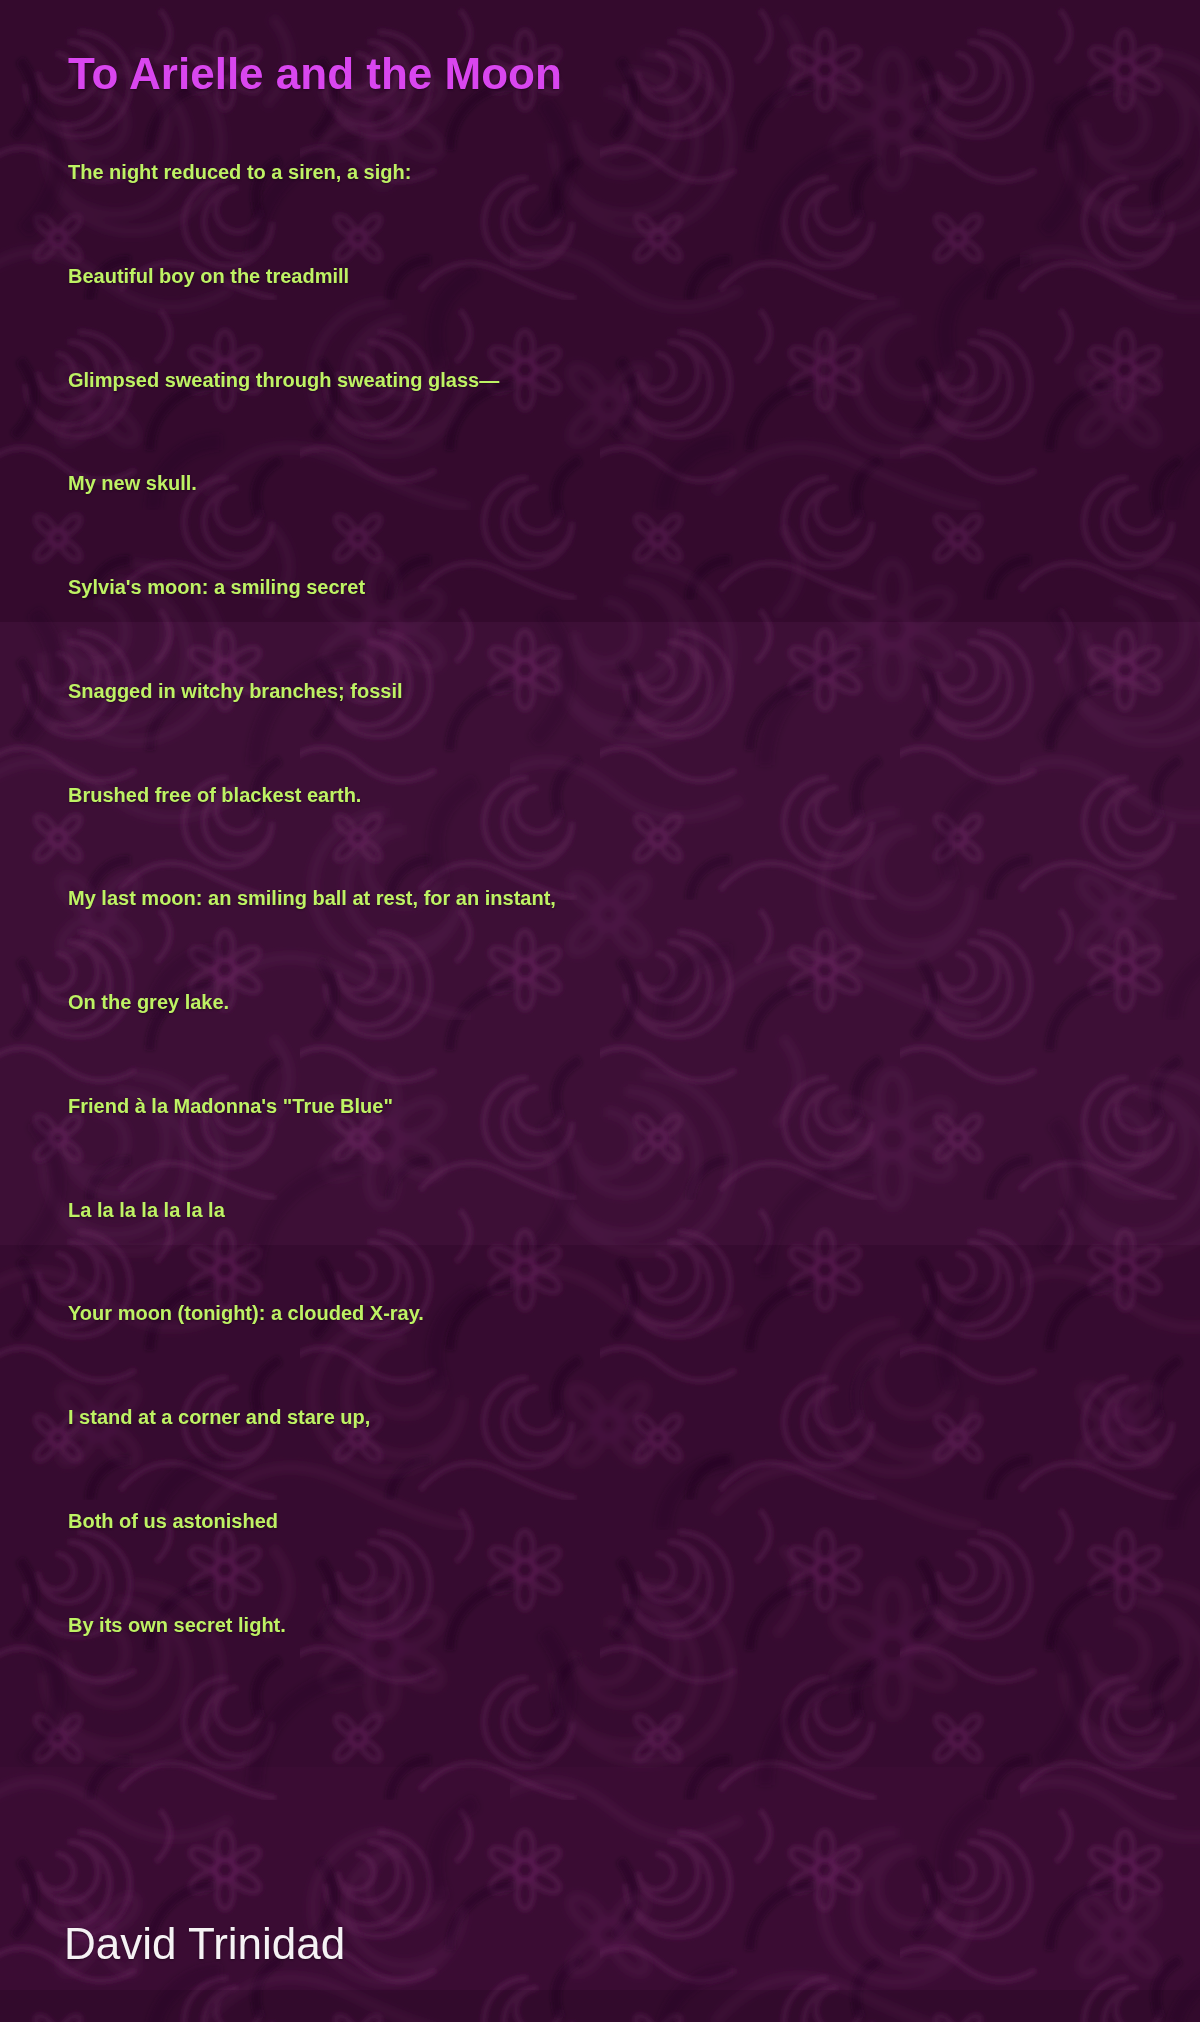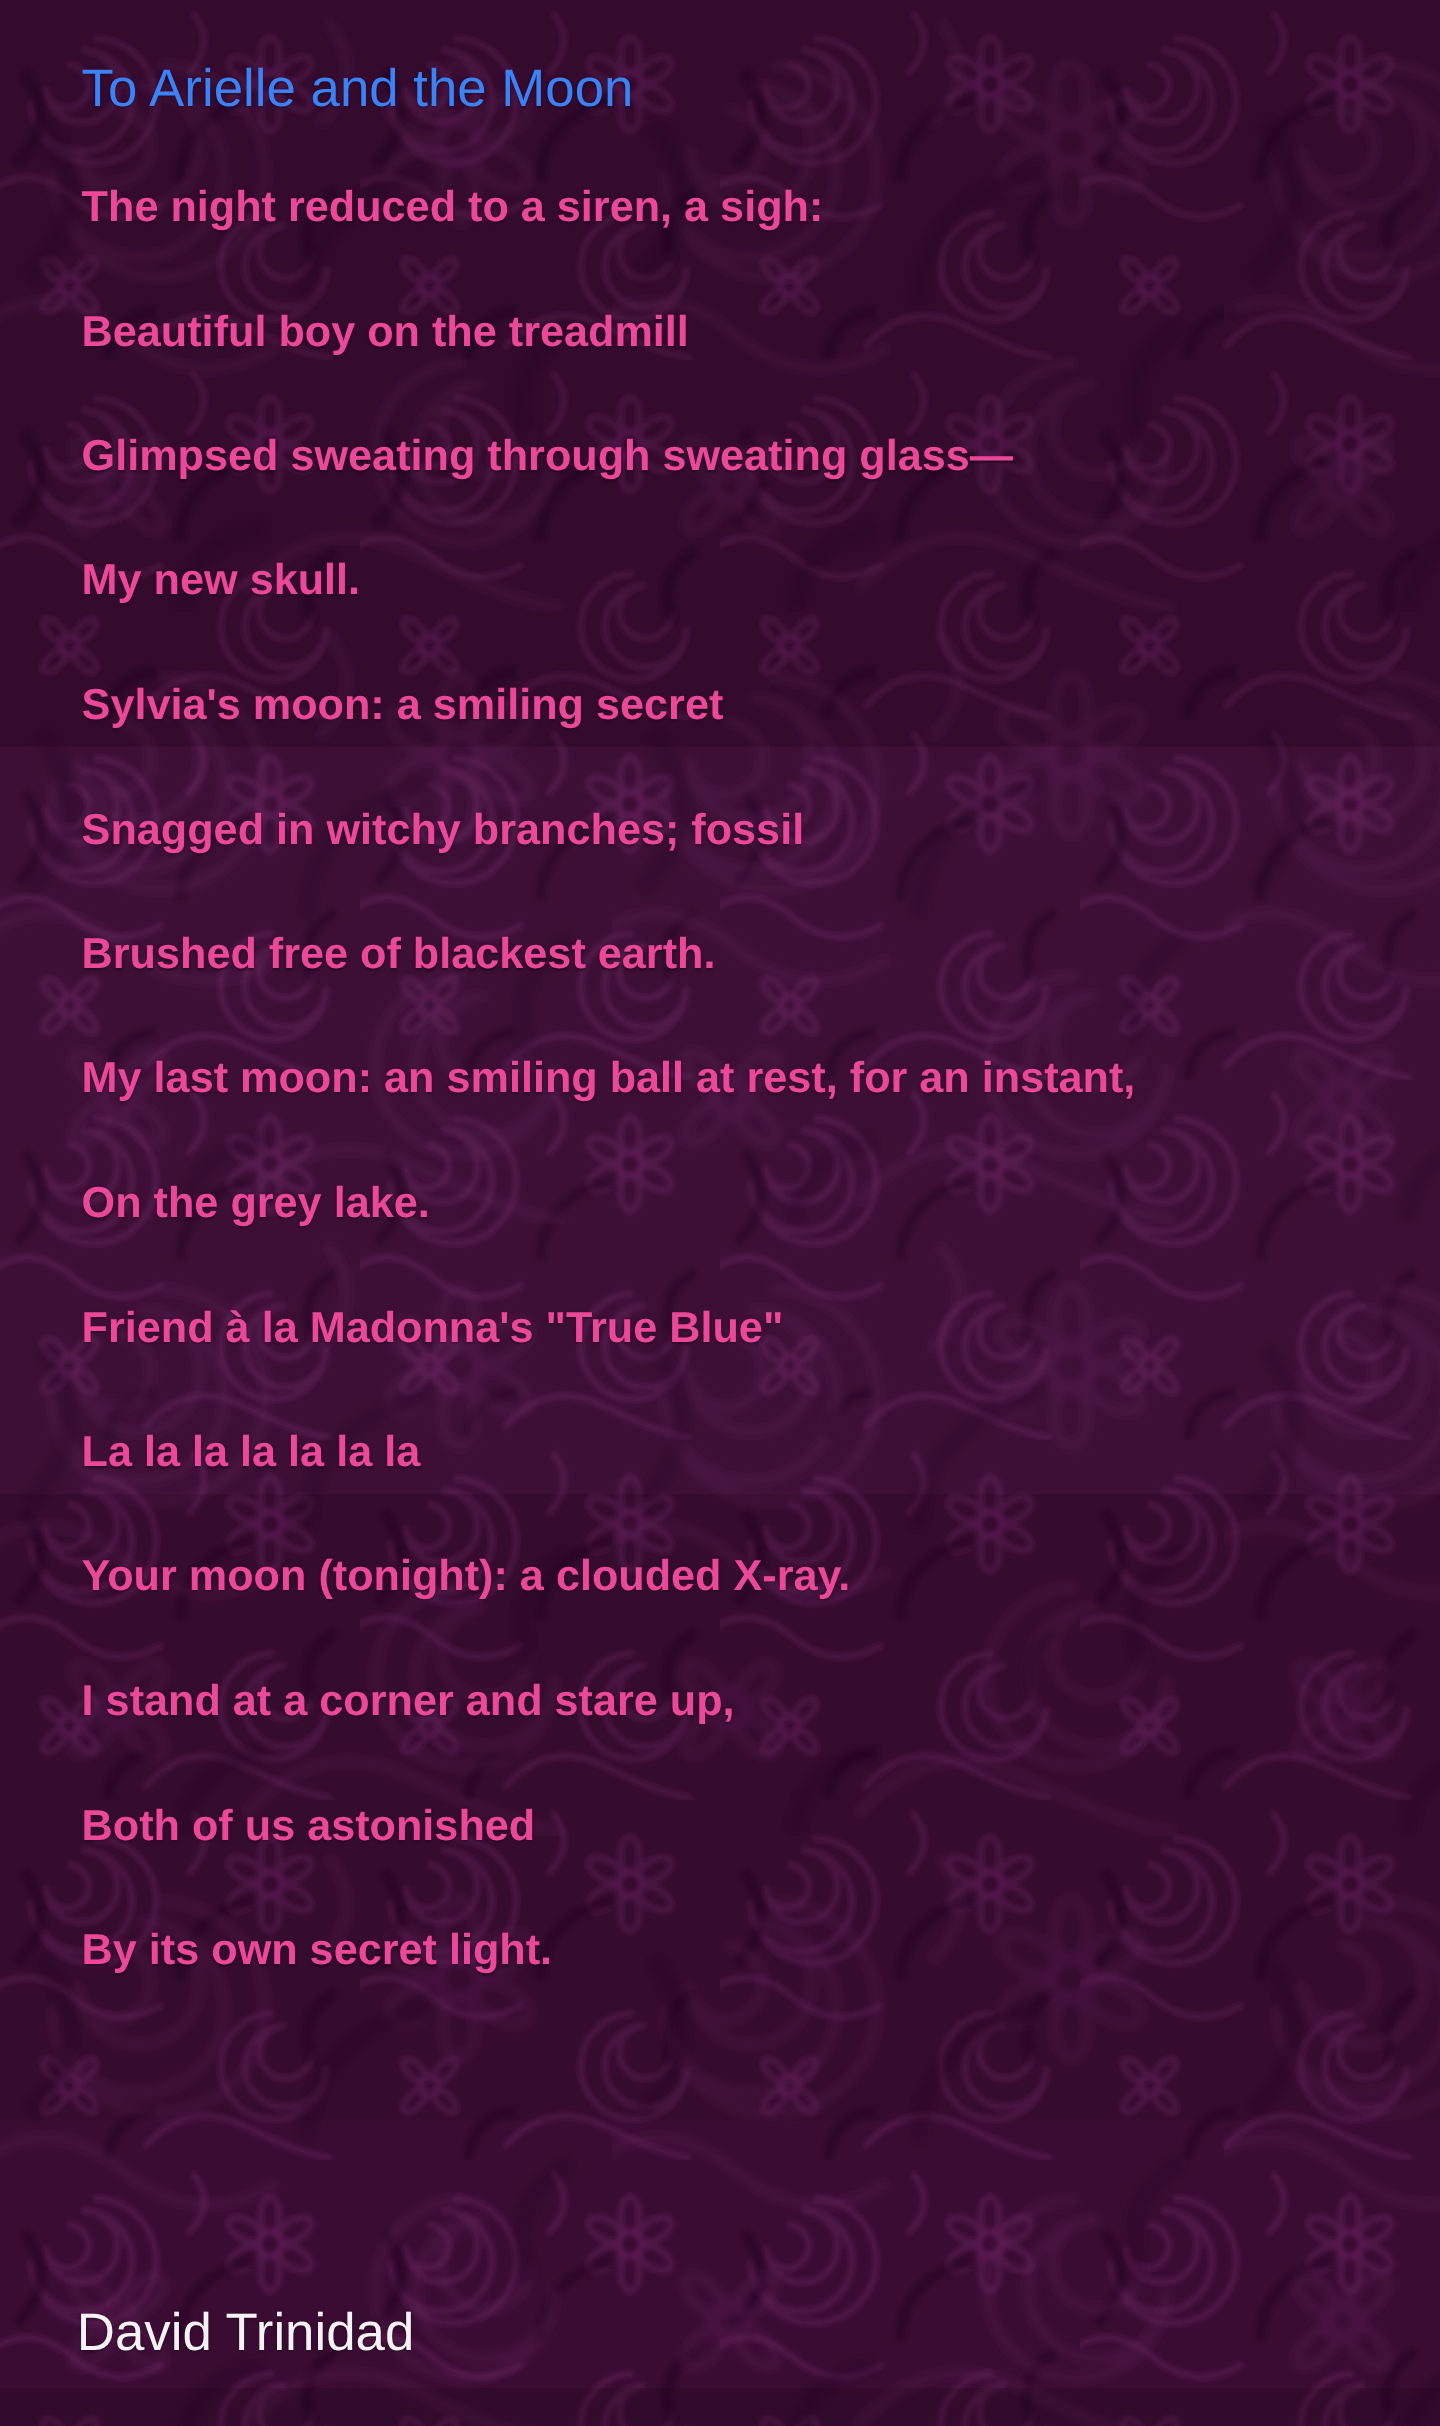--- a/index.html
+++ b/index.html
@@ -13,32 +13,32 @@
     position: absolute; left: 0; top: 0; width: 1200px; height: 2022px;
     z-index: 0; display: block;
   }
   .content-layer {
     position: absolute; left: 0; top: 0; width: 1200px; height: 2022px;
     z-index: 1;
   }
   .poem-title {
     position: absolute; left: 68px; top: 52px;
     margin: 0;
-    font-size: 44px; font-weight: 400; line-height: 1;
-    color: #3b82f6;
+    font-size: 44px; font-weight: 700; line-height: 1;
+    color: #d946ef;
     text-shadow: 0 1px 2px rgba(18,2,18,0.55);
     white-space: nowrap;
   }
   .poem-body {
     position: absolute; left: 68px; top: 154px; width: 1080px;
   }
   .poem-line {
     height: 103.75px;
-    font-size: 36px; font-weight: 700; line-height: 36px;
-    color: #ec4899;
+    font-size: 20px; font-weight: 700; line-height: 36px;
+    color: #bef264;
     text-shadow: 0 1px 2px rgba(18,2,18,0.5);
     white-space: nowrap;
   }
   .author-signature {
     position: absolute; left: 64px; top: 1922px;
     font-size: 44px; font-weight: 400; line-height: 1;
     color: #f5f2f4;
     text-shadow: 0 1px 2px rgba(18,2,18,0.5);
     white-space: nowrap;
   }

